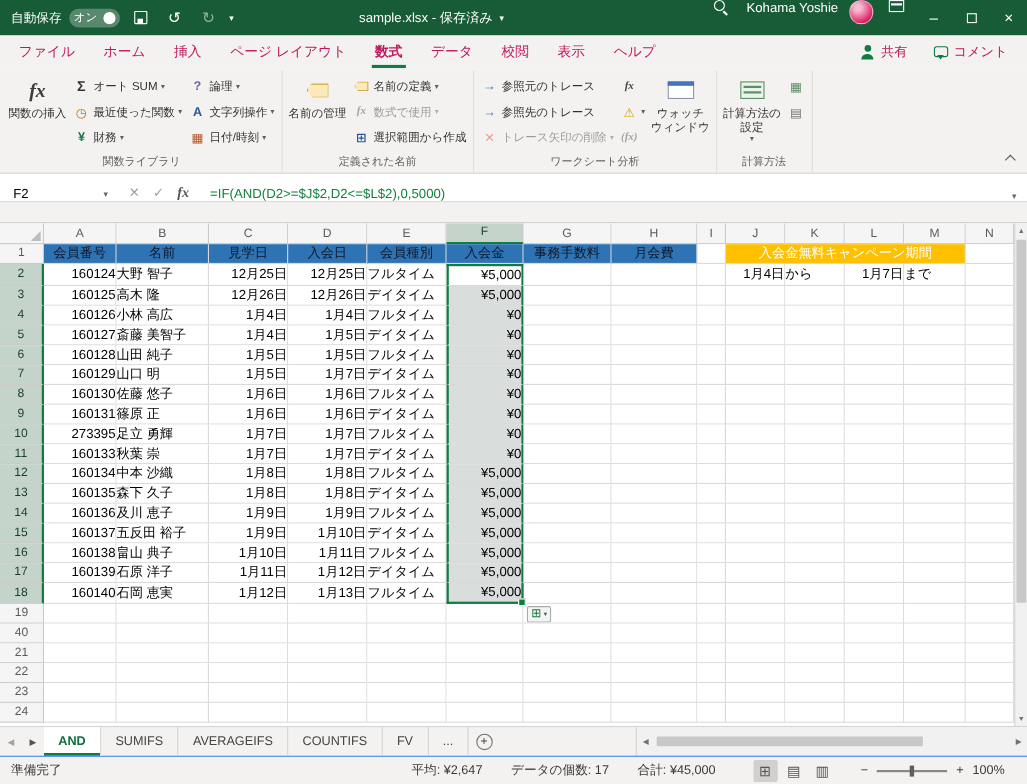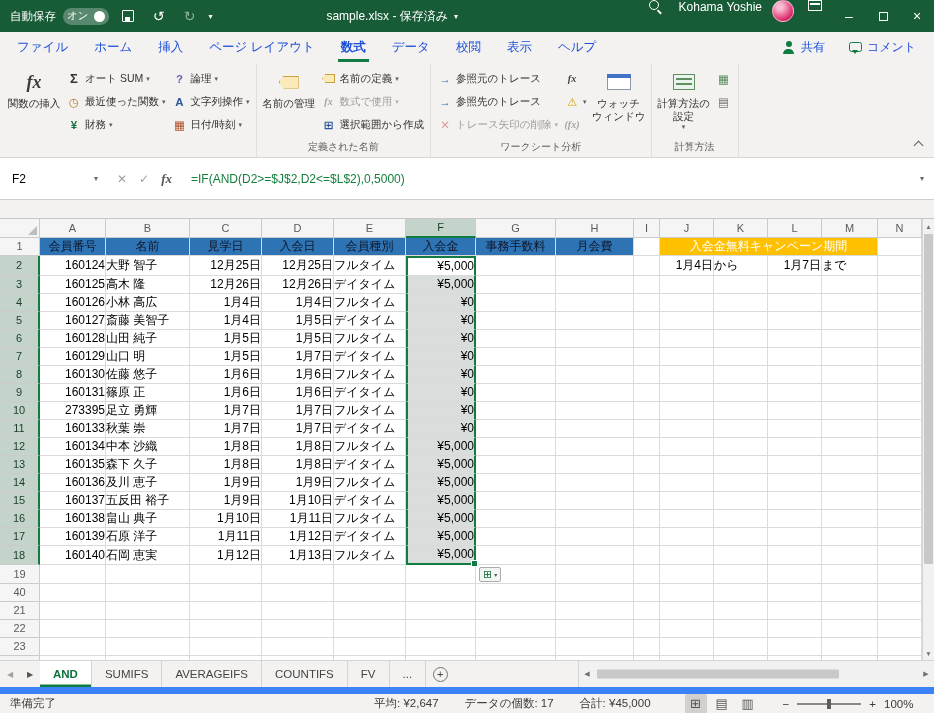--- a/index.html
+++ b/index.html
@@ -25,21 +25,21 @@
 .i-search::before{content:"";position:absolute;left:0;top:0;width:8px;height:8px;border:1.5px solid #fff;border-radius:50%}
 .i-search::after{content:"";position:absolute;right:1px;bottom:2px;width:5px;height:1.5px;background:#fff;transform:rotate(45deg)}
 .username{margin-right:10px}
 .avatar{width:22px;height:22px;border-radius:50%;background:radial-gradient(circle at 35% 30%,#F8BBD0 15%,#D81B60 75%);margin-right:14px;border:1px solid rgba(255,255,255,.5)}
 .i-ribbonopt{width:14px;height:11px;border:1.2px solid #fff;position:relative;margin-right:10px}
 .i-ribbonopt::after{content:"";position:absolute;left:1px;top:1.5px;right:1px;height:2px;background:#fff}
 .winbtn{width:34px;height:100%;display:flex;align-items:center;justify-content:center;font-size:14px}
 .i-max{width:9px;height:9px;border:1.2px solid #fff}
 
 
-.ribbon-tabs{height:30px;flex:none;background:#F3F2F1;display:flex;align-items:stretch;padding-left:4px;font-size:12.5px;color:#1d4ed8}
+.ribbon-tabs{height:30px;flex:none;background:#F3F2F1;display:flex;align-items:stretch;padding-left:4px;font-size:12.5px;color:#be185d}
 .rtab{padding:0 13px;display:flex;align-items:center;position:relative}
 .rtab.active{font-weight:700}
 .rtab.active::after{content:"";position:absolute;left:10px;right:10px;bottom:0;height:3px;background:#107C41}
 .tabs-right{margin-left:auto;display:flex;align-items:center;gap:4px;padding-right:8px}
 .pillbtn{display:flex;align-items:center;gap:5px;padding:3px 10px;border-radius:3px;font-size:12px}
 .i-person{position:relative;width:14px;height:13px}
 .i-person::before{content:"";position:absolute;left:4px;top:0;width:6px;height:6px;border-radius:50%;background:#107C41}
 .i-person::after{content:"";position:absolute;left:1.5px;bottom:0;width:11px;height:5px;border-radius:5px 5px 0 0;background:#107C41}
 .i-comment{width:13px;height:10px;border:1.5px solid #107C41;border-radius:2.5px;position:relative}
 .i-comment::after{content:"";position:absolute;left:2px;bottom:-6px;width:0;height:0;border:3px solid transparent;border-top:4px solid #107C41}
@@ -78,21 +78,21 @@
 .i-tag.small{width:13px;height:9px}
 .i-win{width:24px;height:16px;border:1.5px solid #8A97A8;background:#fff;position:relative}
 .i-win::before{content:"";position:absolute;left:-1px;top:-1px;right:-1px;height:4px;background:#4472C4}
 .i-calc{width:22px;height:16px;border:1.5px solid #5E8F62;background:#EAF3EC;position:relative}
 .i-calc::before{content:"";position:absolute;left:2px;top:3px;right:2px;height:1.5px;background:#5E8F62}
 .i-calc::after{content:"";position:absolute;left:2px;top:8px;right:2px;height:1.5px;background:#5E8F62}
 .disabled{opacity:.45}
 .ribbon-collapse{position:absolute;right:12px;bottom:8px;width:7px;height:7px;border-left:1.5px solid #605E5C;border-top:1.5px solid #605E5C;transform:rotate(45deg)}
 
 
-.fbar{height:42px;flex:none;background:#FFF;border-bottom:1px solid #D0CECC;display:flex;align-items:center;font-size:12px}
+.fbar{height:26px;flex:none;background:#FFF;border-bottom:1px solid #D0CECC;display:flex;align-items:flex-end;font-size:12px}
 .namebox{width:106px;display:flex;align-items:center;padding:0 8px 0 12px;gap:6px}
 .nb-chev{margin-left:auto;font-size:8px;color:#666}
 .vdiv{width:1px;background:#E1DFDD;margin:6px 0}
 .fb-btns{display:flex;align-items:center;gap:12px;padding:0 10px;color:#A0A0A0}
 .fb-btns .fx{color:#555;font-style:italic;font-family:"Liberation Serif",serif;font-weight:700;font-size:13px}
 .fb-input{flex:1;display:flex;align-items:center;padding-left:8px;color:#15803d}
 .fb-exp{width:24px;display:flex;align-items:center;justify-content:center;color:#666;font-size:8px}
 .fgap{height:18px;flex:none;background:#F3F2F1}
 
 
@@ -134,21 +134,21 @@
 .stab.active{background:#FFF;color:#0E703C;font-weight:700;box-shadow:inset 0 -2.5px 0 #107C41}
 .new-sheet{width:28px;display:flex;align-items:center;justify-content:center}
 .ns-circle{width:15px;height:15px;border:1px solid #767676;border-radius:50%;display:flex;align-items:center;justify-content:center;font-size:11px;color:#444;line-height:1}
 .stabs-spacer{flex:1}
 .hscroll{width:356px;display:flex;align-items:center;background:#F1F1F1;border-left:1px solid #D4D4D4;font-size:7px;color:#707070}
 .hs-btn{width:16px;text-align:center}
 .hs-track{flex:1;height:100%;position:relative}
 .hs-thumb{position:absolute;left:2px;top:50%;transform:translateY(-50%);width:75%;height:9px;background:#C8C8C8;border-radius:1px}
 
 
-.status{height:26px;flex:none;background:#F3F2F1;border-top:7px solid #3b82f6;display:flex;align-items:center;font-size:11.5px;color:#3B3A39;padding:0 10px}
+.status{height:26px;flex:none;background:#F3F2F1;border-top:1px solid #3b82f6;display:flex;align-items:center;font-size:11.5px;color:#3B3A39;padding:0 10px}
 .st-mode{margin-right:auto}
 .st-stats{display:flex;gap:26px;margin-right:34px}
 .st-views{display:flex;gap:4px;margin-right:24px;font-size:13px;color:#555}
 .st-view{width:22px;height:20px;display:flex;align-items:center;justify-content:center;border-radius:2px}
 .st-view.active{background:#D2D0CE}
 .st-zoom{display:flex;align-items:center;gap:8px}
 .zoom-track{width:64px;height:2px;background:#8A8886;position:relative}
 .zoom-thumb{position:absolute;left:50%;top:50%;transform:translate(-50%,-50%);width:4px;height:10px;background:#605E5C}
 .st-zoomlvl{width:40px;}
 </style>
@@ -250,20 +250,21 @@
             <span>文字列操作</span>
             <span class="chev">▾</span>
           </div>
           <div class="rsmall">
             <span class="sicon c-date">▦</span>
             <span>日付/時刻</span>
             <span class="chev">▾</span>
           </div>
         </div>
       </div>
+      <div class="rgl">関数ライブラリ</div>
     </div>
 
     <div class="rgroup">
       <div class="rgc">
         <div class="rbig">
           <span class="bicon">
               <span class="i-tag"></span>
             </span>
           <span>名前の管理</span>
         </div>

